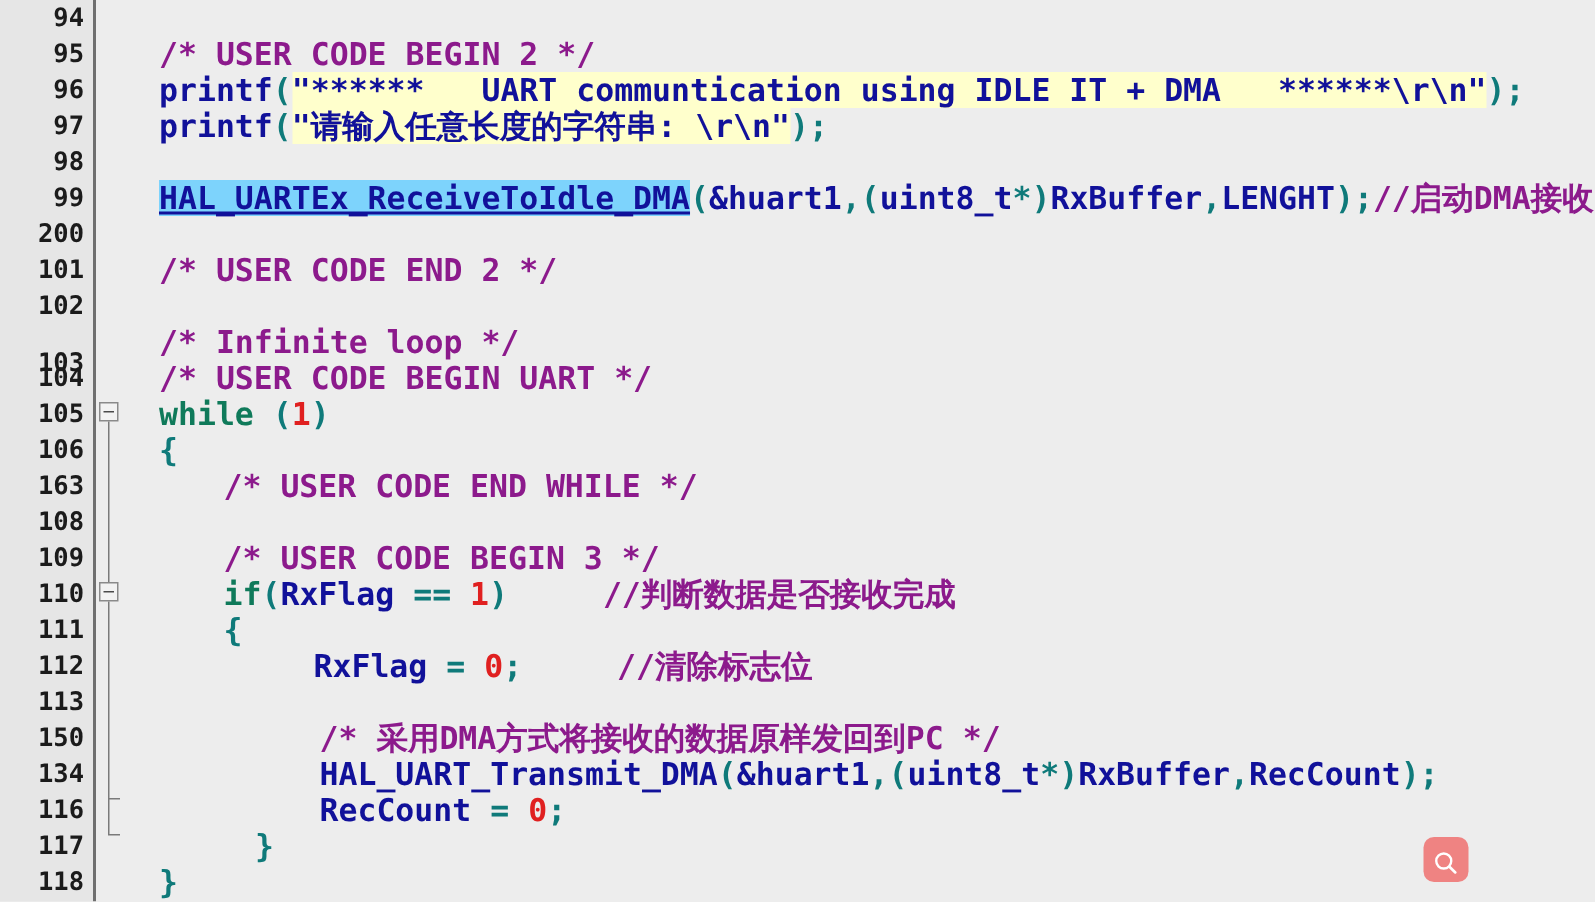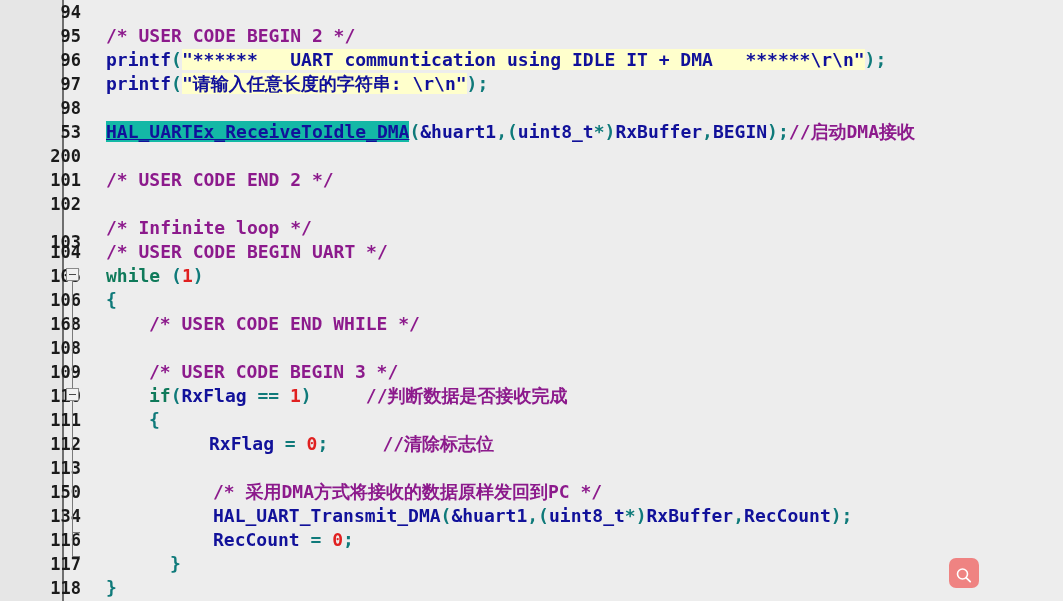--- a/index.html
+++ b/index.html
@@ -56,41 +56,40 @@
   }
   .lnum {
     position: absolute;
     left: 0;
     width: 56px;
     text-align: right;
     color: #1b1b1b;
     font-size: 17px;
     font-weight: bold;
     font-family: "DejaVu Sans Mono", "Liberation Mono", monospace;
-    margin-left: 25px;
   }
   .code {
     position: absolute;
     left: 88px;
     white-space: pre;
     font-family: "DejaVu Sans Mono", "Liberation Mono", monospace;
-    font-size: 18px;
+    font-size: 21px;
     font-weight: bold;
     letter-spacing: 0px;
   }
 
   
   .cmt  { color: #8c1a8c; font-weight: bold; }
   .kw   { color: #0f7a5a; font-weight: bold; }
   .id   { color: #11119a; font-weight: bold; }
   .fn   { color: #11119a; font-weight: bold; }
   .op   { color: #0f7a7a; font-weight: bold; }
   .num  { color: #e02020; font-weight: bold; }
   .str  { color: #11119a; font-weight: bold; background: #ffffcc; }
-  .sel  { background: #14b8a6; text-decoration: underline; }
+  .sel  { background: #7dd3fc; text-decoration: underline; }
 
   
   .fold-box {
     position: absolute;
     width: 13px;
     height: 13px;
     border: 1px solid #8a8a8a;
     background: #f2f2f2;
     box-sizing: border-box;
   }
@@ -136,29 +135,29 @@
   <div id="gutter"></div>
   <div id="gutter-sep"></div>
   <div id="fold-col"></div>
 
   <div>
     <div class="line" style="top:0px"><span class="lnum">94</span></div>
     <div class="line" style="top:24px"><span class="lnum">95</span></div>
     <div class="line" style="top:48px"><span class="lnum">96</span></div>
     <div class="line" style="top:72px"><span class="lnum">97</span></div>
     <div class="line" style="top:96px"><span class="lnum">98</span></div>
-    <div class="line" style="top:120px"><span class="lnum">53</span></div>
+    <div class="line" style="top:120px"><span class="lnum">99</span></div>
     <div class="line" style="top:144px"><span class="lnum">200</span></div>
     <div class="line" style="top:168px"><span class="lnum">101</span></div>
     <div class="line" style="top:192px"><span class="lnum">102</span></div>
     <div class="line" style="top:230px"><span class="lnum">103</span></div>
     <div class="line" style="top:240px"><span class="lnum">104</span></div>
     <div class="line" style="top:264px"><span class="lnum">105</span></div>
     <div class="line" style="top:288px"><span class="lnum">106</span></div>
-    <div class="line" style="top:312px"><span class="lnum">168</span></div>
+    <div class="line" style="top:312px"><span class="lnum">163</span></div>
     <div class="line" style="top:336px"><span class="lnum">108</span></div>
     <div class="line" style="top:360px"><span class="lnum">109</span></div>
     <div class="line" style="top:384px"><span class="lnum">110</span></div>
     <div class="line" style="top:408px"><span class="lnum">111</span></div>
     <div class="line" style="top:432px"><span class="lnum">112</span></div>
     <div class="line" style="top:456px"><span class="lnum">113</span></div>
     <div class="line" style="top:480px"><span class="lnum">150</span></div>
     <div class="line" style="top:504px"><span class="lnum">134</span></div>
     <div class="line" style="top:528px"><span class="lnum">116</span></div>
     <div class="line" style="top:552px"><span class="lnum">117</span></div>
@@ -185,21 +184,21 @@
       <span class="code" style="left:106px"><span class="fn">printf</span><span class="op">(</span><span class="str">"******   UART communtication using IDLE IT + DMA   ******\r\n"</span><span class="op">);</span></span>
     </div>
 
     <div class="line" style="top:48px">
       <span class="code" style="left:106px"><span class="fn">printf</span><span class="op">(</span><span class="str">"请输入任意长度的字符串: \r\n"</span><span class="op">);</span></span>
     </div>
 
     <div class="line" style="top:72px"></div>
 
     <div class="line" style="top:96px">
-      <span class="code" style="left:106px"><span class="id sel">HAL_UARTEx_ReceiveToIdle_DMA</span><span class="op">(</span><span class="id">&amp;huart1</span><span class="op">,(</span><span class="id">uint8_t</span><span class="op">*)</span><span class="id">RxBuffer</span><span class="op">,</span><span class="id">BEGIN</span><span class="op">);</span><span class="cmt">//启动DMA接收</span></span>
+      <span class="code" style="left:106px"><span class="id sel">HAL_UARTEx_ReceiveToIdle_DMA</span><span class="op">(</span><span class="id">&amp;huart1</span><span class="op">,(</span><span class="id">uint8_t</span><span class="op">*)</span><span class="id">RxBuffer</span><span class="op">,</span><span class="id">LENGHT</span><span class="op">);</span><span class="cmt">//启动DMA接收</span></span>
     </div>
 
     <div class="line" style="top:120px"></div>
 
     <div class="line" style="top:144px">
       <span class="code" style="left:106px"><span class="cmt">/* USER CODE END 2 */</span></span>
     </div>
 
     <div class="line" style="top:168px"></div>
 

